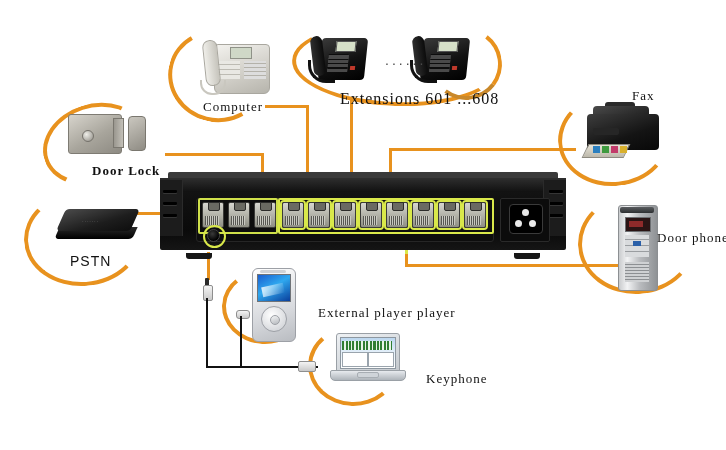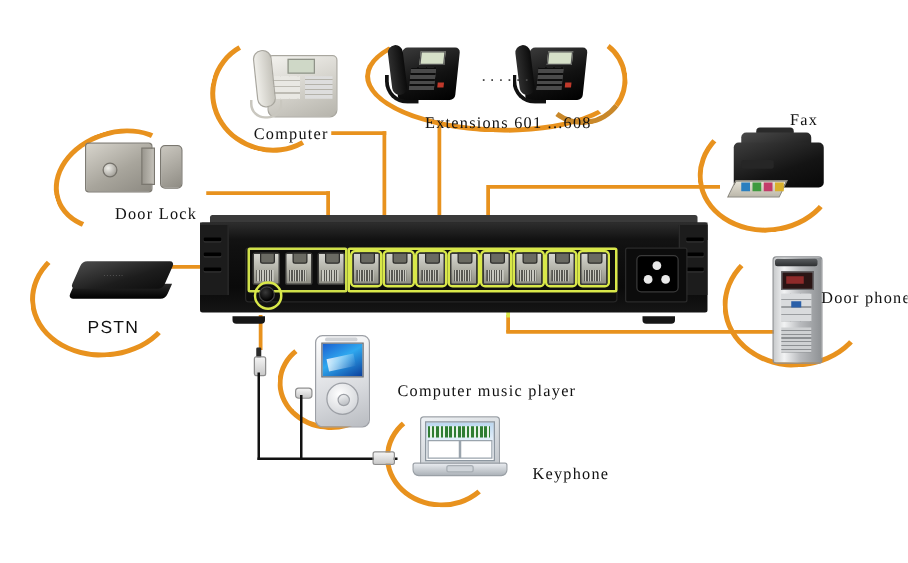--- a/index.html
+++ b/index.html
@@ -167,23 +167,23 @@
      background:linear-gradient(180deg,#e7eaee,#aeb4ba);border:1px solid #9aa0a6;border-radius:2px 2px 5px 5px;}
   .lt-pad{position:absolute;left:27px;top:39px;width:20px;height:4px;background:#cfd4d9;border:1px solid #a7adb3;border-radius:2px;}
 
   
   .cab{position:absolute;background:#111;}
   .cab-v{width:2px;}
   .cab-h{height:2px;}
   .plug{position:absolute;background:linear-gradient(180deg,#f4f4f4,#c9c9c9);border:1px solid #8e8e8e;border-radius:2px;}
   .plugtip{position:absolute;background:#2b2b2b;border-radius:1px;}
 
-  .lbl-doorlock{left:92px;top:163px;font-size:13px;}
+  .lbl-doorlock{left:92px;top:163px;font-size:13px;font-weight:bold;}
   .lbl-keyphone{left:203px;top:99px;font-size:13px;}
-  .lbl-ext{left:340px;top:90px;font-size:13px;}
+  .lbl-ext{left:340px;top:90px;font-size:16px;}
   .lbl-fax{left:632px;top:88px;font-size:13px;}
   .lbl-pstn{left:70px;top:253px;font-size:14px;font-family:"Liberation Sans",sans-serif;}
   .lbl-doorphone{left:657px;top:230px;font-size:13px;}
   .lbl-music{left:318px;top:305px;font-size:13px;}
   .lbl-computer{left:426px;top:371px;font-size:13px;}
 </style>
 </head>
 <body>
 
 <div id="stage">
@@ -344,21 +344,21 @@
     <div class="dp-grille"></div>
   </div>
   <div class="lbl lbl-doorphone">Door phone</div>
 
   <div class="dev" id="mplayer">
     <div class="mp-body"></div>
     <div class="mp-top"></div>
     <div class="mp-screen"></div>
     <div class="mp-wheel"></div>
   </div>
-  <div class="lbl lbl-music">Computer music player</div>
+  <div class="lbl lbl-music">External player player</div>
 
   <div class="dev" id="laptop">
     <div class="lt-lid"></div>
     <div class="lt-scr"></div>
     <div class="lt-bars"></div>
     <div class="lt-win"></div>
     <div class="lt-win2"></div>
     <div class="lt-base"></div>
     <div class="lt-pad"></div>
   </div>

